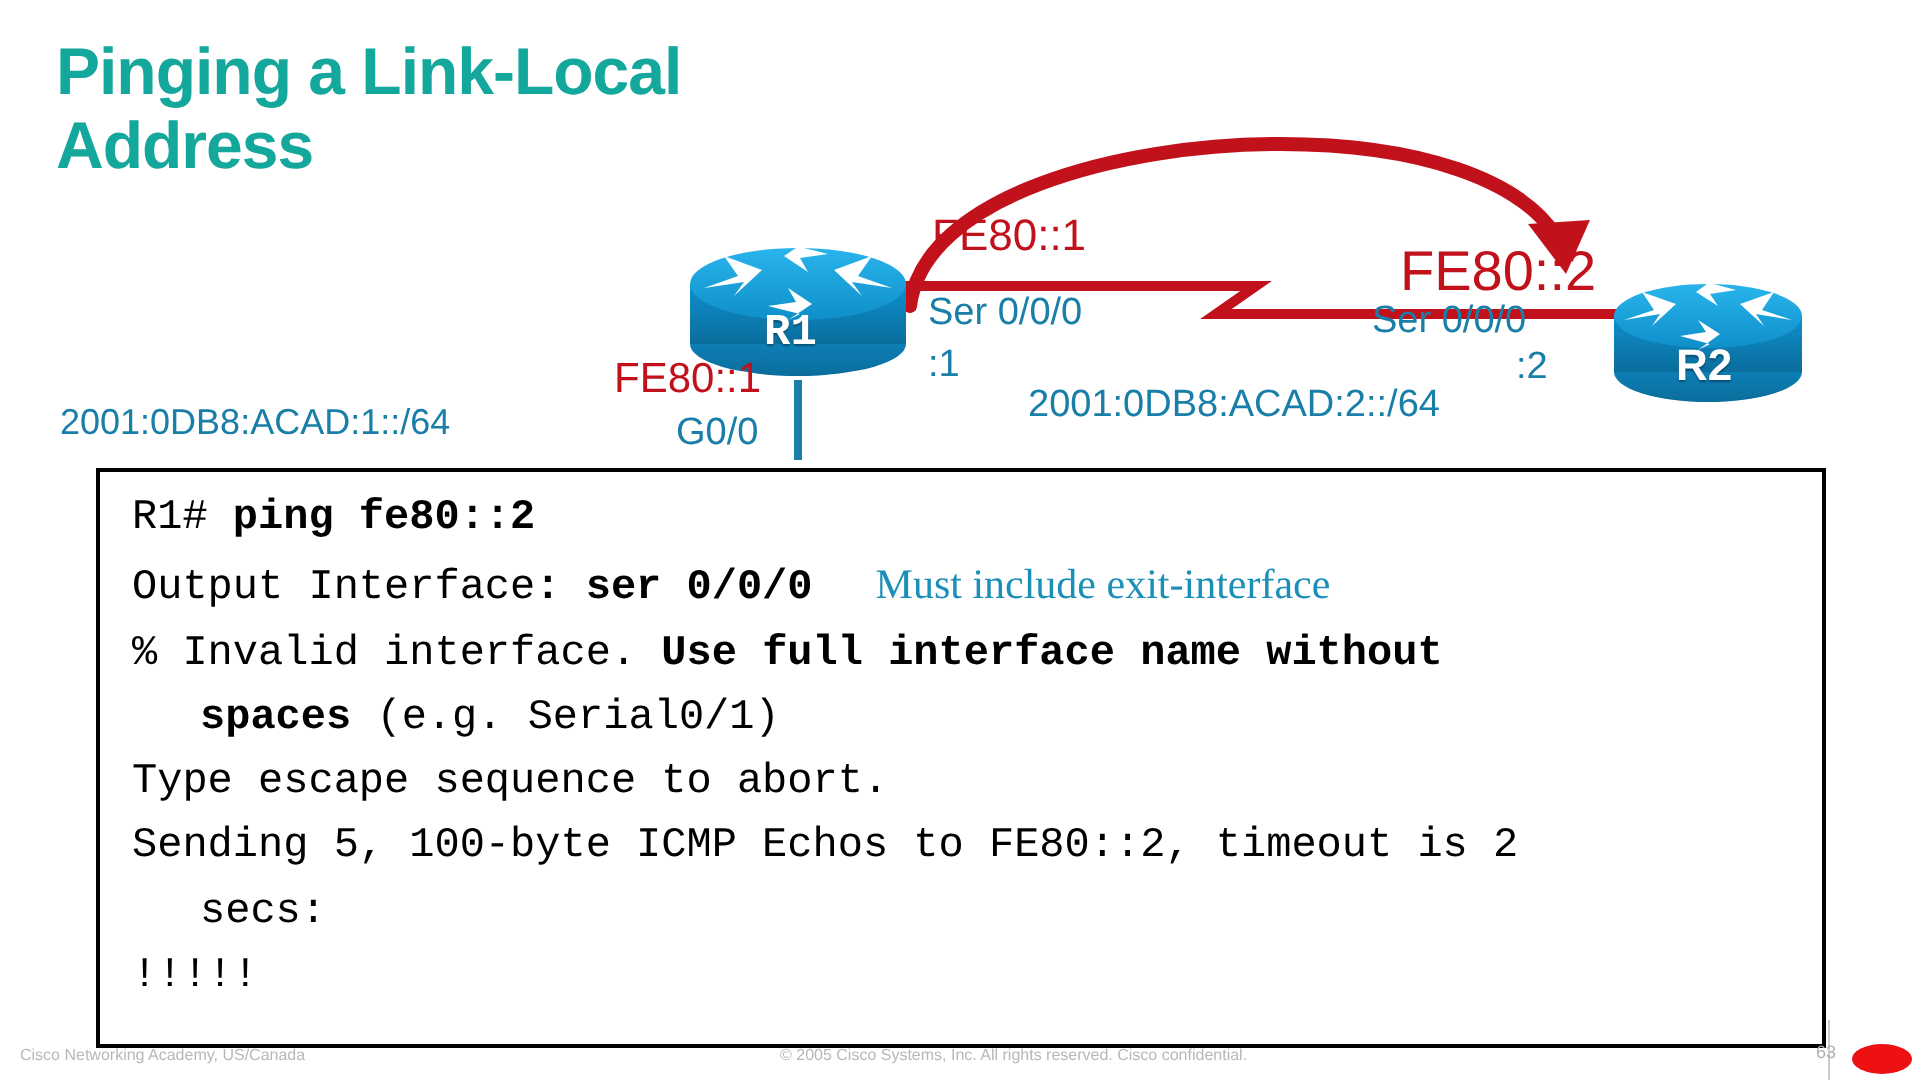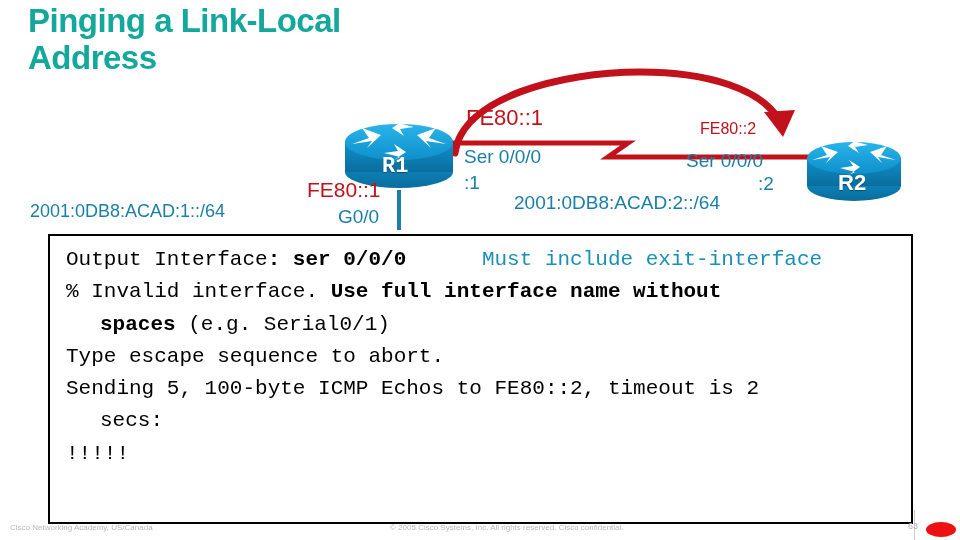--- a/index.html
+++ b/index.html
@@ -13,21 +13,21 @@
     height: 540px;
     background: #ffffff;
     overflow: hidden;
     font-family: "Liberation Sans", sans-serif;
   }
 
   
   #title {
     position: absolute;
     left: 28px;
-    top: 2px;
+    top: 17px;
     width: 420px;
     font-family: "Liberation Sans", sans-serif;
     font-weight: bold;
     font-size: 33px;
     line-height: 37px;
     letter-spacing: -0.5px;
     color: #14a79c;
     white-space: pre-line;
   }
 
@@ -77,21 +77,21 @@
   .cline {
     font-family: "Liberation Mono", "DejaVu Sans Mono", monospace;
     font-size: 21px;
     line-height: 32.3px;
     color: #000000;
     white-space: pre;
   }
   .cline b { font-weight: bold; }
   .indent { padding-left: 34px; }
   .annot {
-    font-family: Liberation Mono, monospace;
+    font-family: Liberation Serif, serif;
     font-size: 21px;
     font-weight: normal;
     color: #1a8fb8;
     letter-spacing: 0px;
   }
 
   
   .footer-text {
     position: absolute;
     font-family: Liberation Sans, sans-serif;
@@ -186,37 +186,38 @@
           <path d="M860 127 L849 120 L853 126 L840 128 L855 132 L849 135 Z"></path>
         </g>
       </g>
     </svg>
 
     <div class="router-name" style="left:382px; top:114px;font-family:Liberation Mono, monospace;">R1</div>
     <div class="router-name" style="left:838px; top:130px;">R2</div>
 
     <div class="diag-label lbl-red" style="left:466px; top:65px; font-size:22px;">FE80::1</div>
 
-    <div class="diag-label lbl-red" style="left:700px; top:80px; font-size:16px;">FE80::2</div>
+    <div class="diag-label lbl-red" style="left:700px; top:80px; font-size:28px;">FE80::2</div>
 
     <div class="diag-label lbl-teal" style="left:464px; top:106px; font-size:19px;">Ser 0/0/0</div>
     <div class="diag-label lbl-teal" style="left:464px; top:132px; font-size:19px;">:1</div>
 
     <div class="diag-label lbl-teal" style="left:686px; top:110px; font-size:19px;">Ser 0/0/0</div>
     <div class="diag-label lbl-teal" style="left:758px; top:133px; font-size:19px;">:2</div>
 
     <div class="diag-label lbl-red" style="left:307px; top:138px; font-size:21px;">FE80::1</div>
     <div class="diag-label lbl-teal" style="left:338px; top:166px; font-size:19px;">G0/0</div>
 
     <div class="diag-label lbl-teal" style="left:30px; top:161px; font-size:18px;">2001:0DB8:ACAD:1::/64</div>
     <div class="diag-label lbl-teal" style="left:514px; top:152px; font-size:19px;">2001:0DB8:ACAD:2::/64</div>
   </div>
 
   <div id="console">
     <div id="console-inner">
+        <div class="cline"><span>R1# </span><b>ping fe80::2</b></div>
         <div class="cline"><span>Output Interface</span><b>: ser 0/0/0</b><span class="annot">      Must include exit-interface</span></div>
         <div class="cline"><span>% Invalid interface. </span><b>Use full interface name without</b></div>
         <div class="cline indent"><b>spaces </b><span>(e.g. Serial0/1)</span></div>
         <div class="cline"><span>Type escape sequence to abort.</span></div>
         <div class="cline"><span>Sending 5, 100-byte ICMP Echos to FE80::2, timeout is 2</span></div>
         <div class="cline indent"><span>secs:</span></div>
         <div class="cline"><span>!!!!!</span></div>
       </div>
   </div>
 

